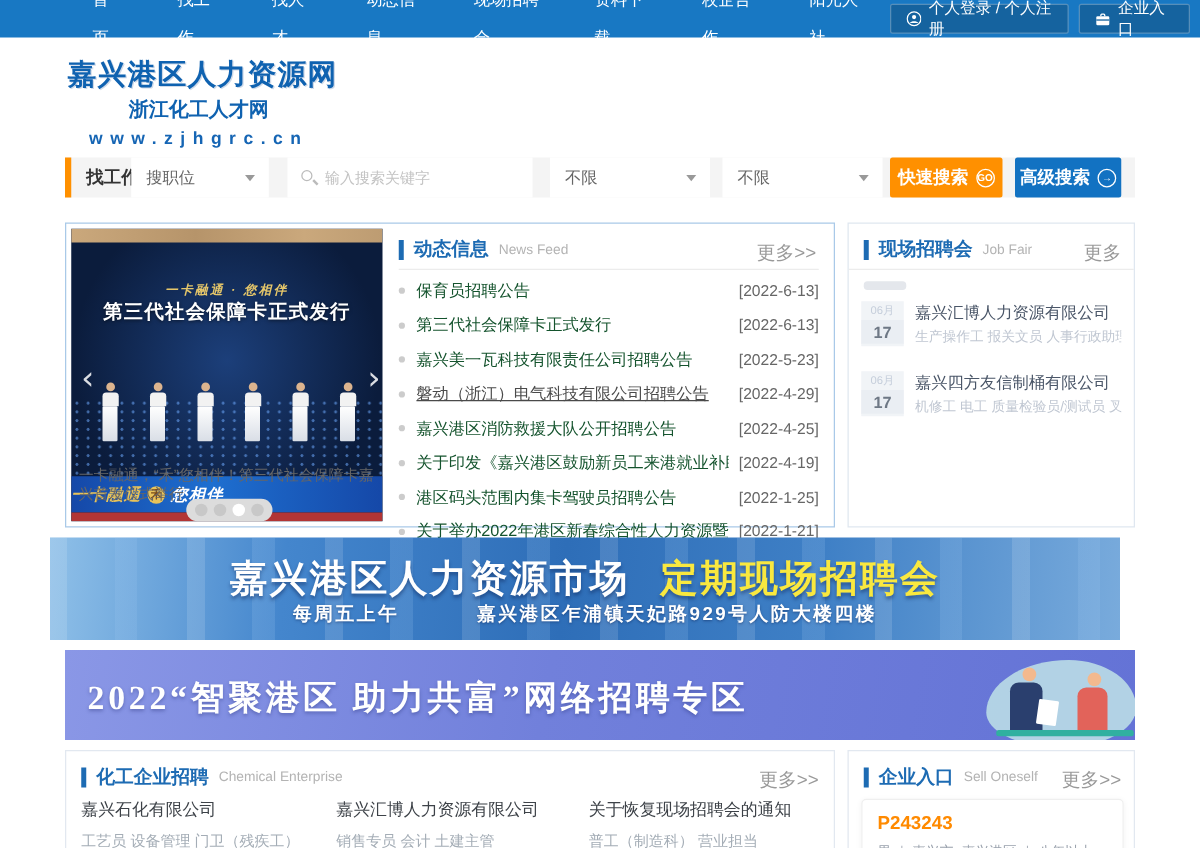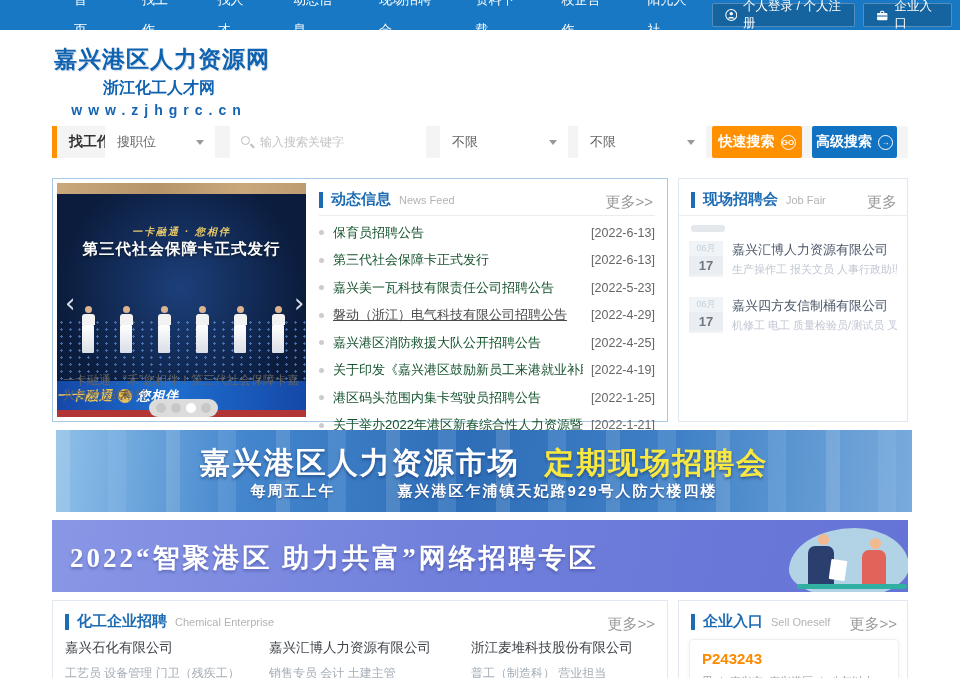--- a/index.html
+++ b/index.html
@@ -119,21 +119,21 @@
     border-radius:3px; }
   .jf-item { position:absolute; left:10px; width:210px; display:flex; gap:9px; cursor:pointer; }
   .badge { width:34px; height:36px; flex:none; background:#f1f4f7; text-align:center; }
   .badge .mo { font-size:9px; color:#c5cedb; line-height:15px; }
   .badge .dy { font-size:13px; color:#6e7885; font-weight:bold; line-height:19px; background:#eaeef3; }
   .jf-item .co { font-size:13px; color:#4a5668; line-height:17px; white-space:nowrap; }
   .jf-item .jo { font-size:11px; color:#c0c7d2; margin-top:4px; white-space:nowrap; overflow:hidden;
     width:165px; }
 
   
-  .banner1 { position:absolute; left:56px; top:430px; width:856px; height:82px; cursor:pointer;
+  .banner1 { position:absolute; left:40px; top:430px; width:856px; height:82px; cursor:pointer;
     background:linear-gradient(95deg,#8fc0e8 0%,#4486cd 22%,#2e6eb8 48%,#3f80c6 72%,#79abdc 100%);
     overflow:hidden; }
   .banner1 .streaks { position:absolute; inset:0;
     background:repeating-linear-gradient(90deg, rgba(255,255,255,.13) 0 14px, rgba(255,255,255,0) 14px 52px,
       rgba(160,200,240,.18) 52px 70px, rgba(255,255,255,0) 70px 110px); }
   .banner1 .l1 { position:absolute; left:0; top:13px; width:100%; text-align:center; white-space:nowrap;
     font-weight:900; font-size:30px; letter-spacing:2px; text-shadow:0 2px 3px rgba(10,30,80,.45); }
   .banner1 .l1 .w { color:#fff; } .banner1 .l1 .y { color:#f9e83f; margin-left:14px; }
   .banner1 .l2 { position:absolute; left:0; top:52px; width:100%; text-align:center; color:#fff;
     font-size:15px; font-weight:bold; letter-spacing:2px; text-shadow:0 1px 2px rgba(10,30,80,.5); }
@@ -423,21 +423,21 @@
 
   <div class="company c0">
     <div class="nm">嘉兴石化有限公司</div>
     <div class="jb">工艺员 设备管理 门卫（残疾工）</div>
   </div>
   <div class="company c1">
     <div class="nm">嘉兴汇博人力资源有限公司</div>
     <div class="jb">销售专员 会计 土建主管</div>
   </div>
   <div class="company c2">
-    <div class="nm">浙江麦堆科技股份有限公司</div>
+    <div class="nm">关于恢复现场招聘会的通知</div>
     <div class="jb">普工（制造科） 营业担当</div>
   </div>
 </div>
 
 <div class="talentbox">
   <div class="phead">
     <span class="bar"></span>
     <span class="ti">企业入口</span>
     <span class="en">Sell Oneself</span>
   </div>

